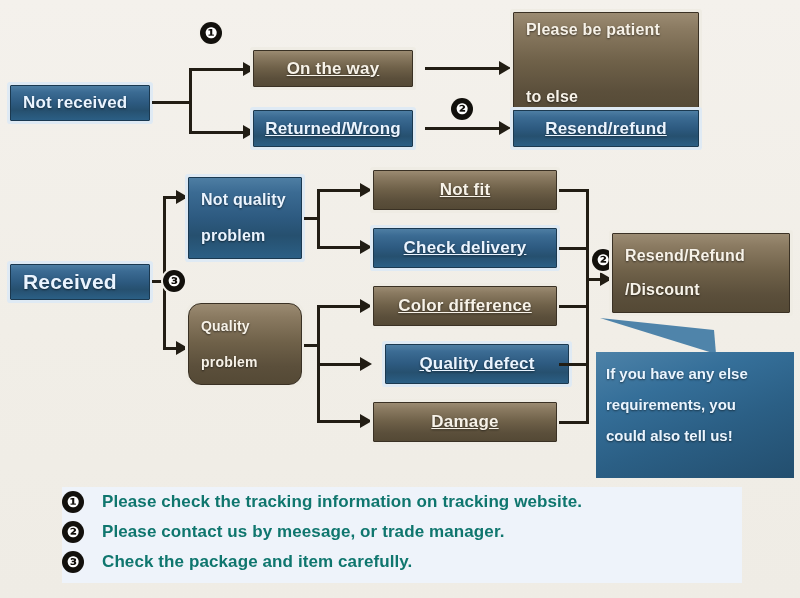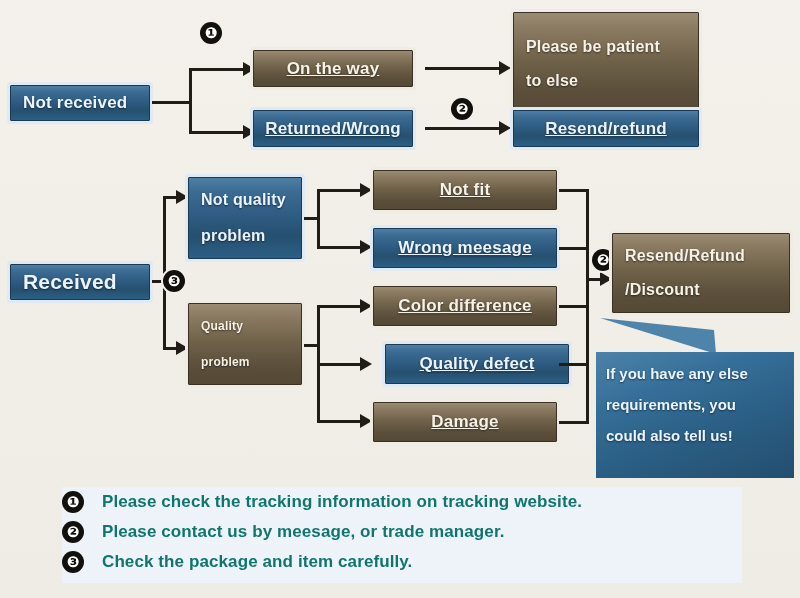--- a/index.html
+++ b/index.html
@@ -188,21 +188,21 @@
   </div>
 
   <div class="hline" style="left:425px; top:67px; width:78px;"></div>
   <div class="arrowhead" style="left:499px; top:61px;"></div>
 
   <div class="hline" style="left:425px; top:127px; width:78px;"></div>
   <div class="arrowhead" style="left:499px; top:121px;"></div>
 
   <div class="marker" style="left:451px; top:98px;">❷</div>
 
-  <div class="node brown leftpad" style="left:513px; top:12px; width:186px; height:103px; font-size:16px; line-height:34px;">
+  <div class="node brown leftpad" style="left:513px; top:12px; width:186px; height:103px; font-size:16px; line-height:34px;justify-content:space-between;">
     <span class="line">Please be patient</span>
     <span class="line">to else</span>
   </div>
 
   <div class="node blue center" style="left:513px; top:110px; width:186px; height:37px; font-size:17px;">
     <span class="line">Resend/refund</span>
   </div>
 
   <div class="node blue leftpad" style="left:10px; top:264px; width:140px; height:36px; font-size:21px;">
     <span class="line">Received</span>
@@ -215,21 +215,21 @@
   <div class="hline" style="left:163px; top:347px; width:22px;"></div>
   <div class="arrowhead" style="left:176px; top:341px;"></div>
 
   <div class="marker" style="left:163px; top:270px;">❸</div>
 
   <div class="node blue leftpad" style="left:188px; top:177px; width:114px; height:82px; font-size:16px; line-height:36px;">
     <span class="line">Not quality</span>
     <span class="line">problem</span>
   </div>
 
-  <div class="node brown leftpad" style="left:188px; top:303px; width:114px; height:82px; font-size:12px; line-height:36px;">
+  <div class="node brown leftpad" style="left:188px; top:303px; width:114px; height:82px; font-size:14px; line-height:36px;border-radius:13px;">
     <span class="line">Quality</span>
     <span class="line">problem</span>
   </div>
 
   <div class="hline" style="left:304px; top:217px; width:16px;"></div>
   <div class="vline" style="left:317px; top:189px; height:60px;"></div>
   <div class="hline" style="left:317px; top:189px; width:50px;"></div>
   <div class="arrowhead" style="left:360px; top:183px;"></div>
   <div class="hline" style="left:317px; top:246px; width:50px;"></div>
   <div class="arrowhead" style="left:360px; top:240px;"></div>
@@ -241,21 +241,21 @@
   <div class="hline" style="left:317px; top:363px; width:50px;"></div>
   <div class="arrowhead" style="left:360px; top:357px;"></div>
   <div class="hline" style="left:317px; top:420px; width:50px;"></div>
   <div class="arrowhead" style="left:360px; top:414px;"></div>
 
   <div class="node brown center" style="left:373px; top:170px; width:184px; height:40px; font-size:17px;">
     <span class="line">Not fit</span>
   </div>
 
   <div class="node blue center" style="left:373px; top:228px; width:184px; height:40px; font-size:17px;">
-    <span class="line">Wrong meesage</span>
+    <span class="line">Check delivery</span>
   </div>
 
   <div class="node brown center" style="left:373px; top:286px; width:184px; height:40px; font-size:17px;">
     <span class="line">Color difference</span>
   </div>
 
   <div class="node blue center" style="left:373px; top:344px; width:184px; height:40px; font-size:17px;margin-left:12px;">
     <span class="line">Quality defect</span>
   </div>
 

